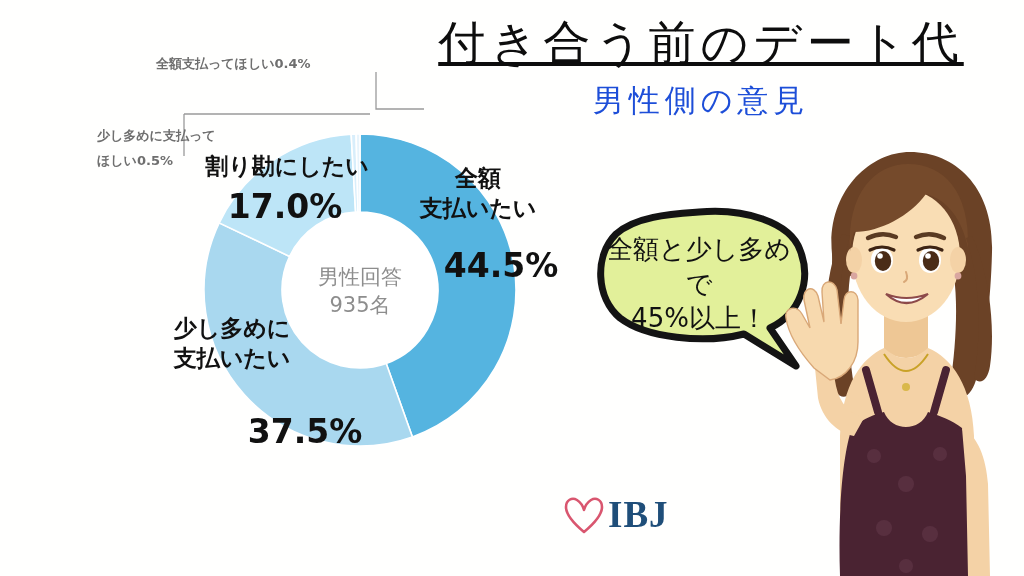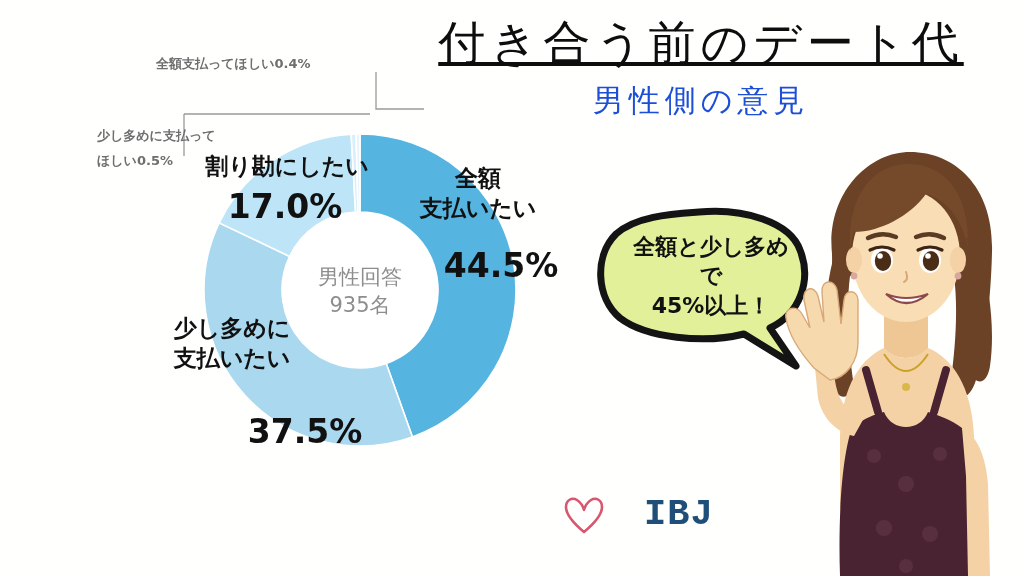--- a/index.html
+++ b/index.html
@@ -40,34 +40,34 @@
   }
   .tiny-label {
     fill:#6f6f6f; font-size:13px; font-weight:bold;
     font-family:"DejaVu Sans","Liberation Sans",sans-serif;
   }
   .leader { stroke:#9a9a9a; stroke-width:1.3; fill:none; }
 
   
   #speech-bubble { position:absolute; left:594px; top:206px; width:232px; height:170px; }
   #bubble-text {
-    position:absolute; left:12px; top:26px; width:210px; text-align:center;
-    font-family:"DejaVu Sans","Liberation Sans",sans-serif;
-    font-size:22px; line-height:1.33; color:#111; font-weight:700;
+    position:absolute; left:0; top:26px; width:210px; text-align:center;
+    font-family:"DejaVu Sans","Liberation Sans",sans-serif;
+    font-size:26px; line-height:1.33; color:#111; font-weight:400;
   }
 
   
   #woman { position:absolute; left:780px; top:136px; width:244px; height:440px; }
 
   
   #ibj-logo { position:absolute; left:562px; top:494px; width:120px; height:46px; }
   #ibj-text {
     position:absolute; left:46px; top:-1px;
-    font-family:Liberation Mono, monospace;
-    font-size:37px; font-weight:bold; color:#1f4e79; letter-spacing:1px;margin-left:36px;
+    font-family:Liberation Serif, serif;
+    font-size:37px; font-weight:bold; color:#1f4e79; letter-spacing:1px;
   }
 </style>
 </head>
 <body>
 
 <div id="title-block">
   <div id="main-title">付き合う前のデート代</div>
   <div id="sub-title">男性側の意見</div>
 </div>
 

